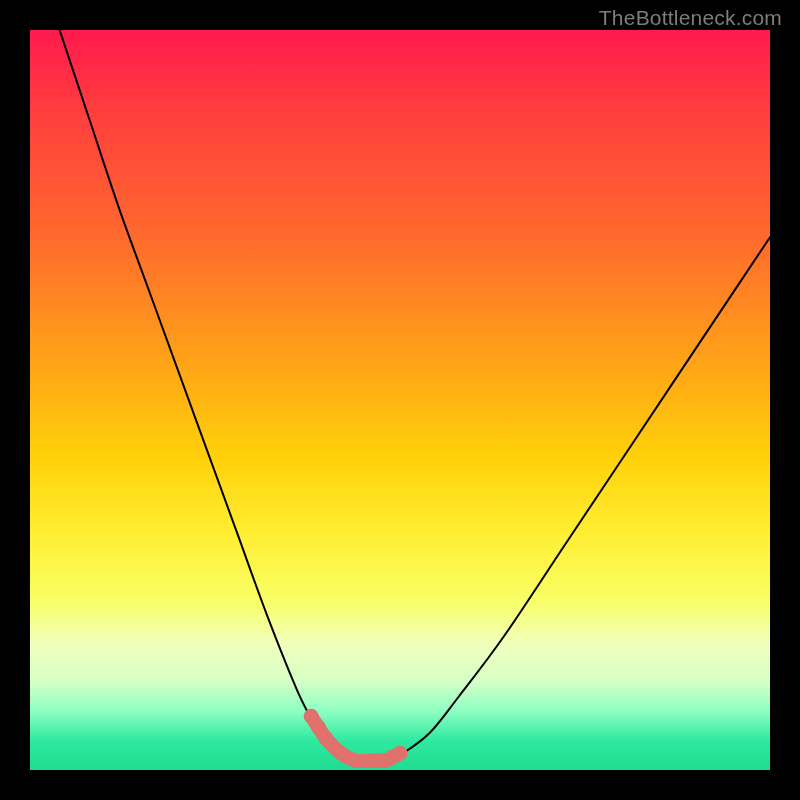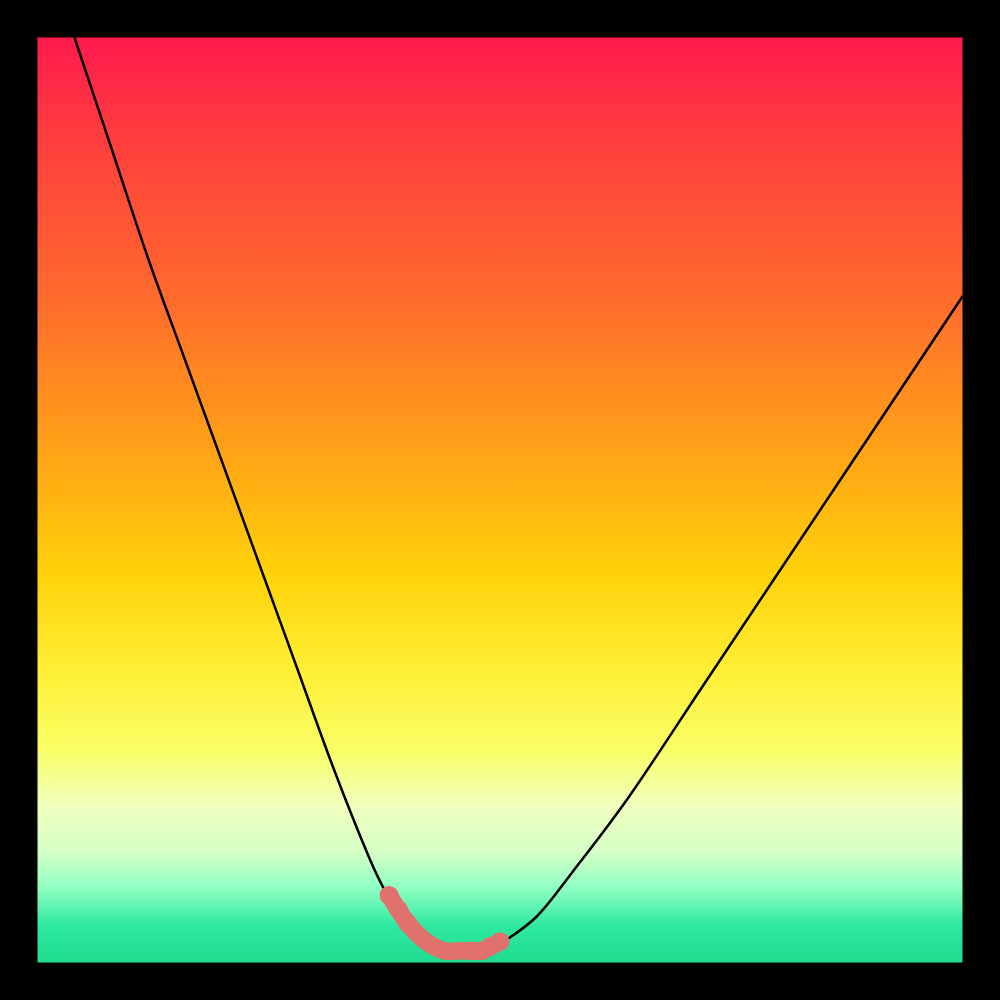--- a/index.html
+++ b/index.html
@@ -68,20 +68,21 @@
     stroke-linejoin: round;
   }
   .marker-dot {
     fill: #e0716c;
   }
 </style>
 </head>
 <body>
 
 <div class="frame">
+  <div class="watermark">TheBottleneck.com</div>
 
   <div class="plot-area">
     <svg class="curve" viewBox="0 0 740 740" preserveAspectRatio="none">
       <path id="main-curve" class="curve-path" d="M 29.6 0 C 34.53333333333333 14.799999999999992, 49.333333333333336 59.199999999999946, 59.2 88.79999999999995 C 69.06666666666666 118.39999999999996, 78.93333333333334 149.23333333333335, 88.8 177.60000000000002 C 98.66666666666666 205.9666666666667, 108.53333333333333 231.86666666666667, 118.4 259 C 128.26666666666668 286.1333333333333, 138.13333333333333 313.26666666666665, 148 340.4 C 157.86666666666667 367.5333333333333, 167.73333333333332 394.6666666666667, 177.6 421.8 C 187.46666666666667 448.93333333333334, 197.33333333333334 476.06666666666666, 207.20000000000002 503.2 C 217.0666666666667 530.3333333333334, 226.93333333333334 558.7, 236.8 584.6 C 246.66666666666669 610.5, 259 641.3333333333334, 266.4 658.6 C 273.79999999999995 675.8666666666667, 276.26666666666665 679.5666666666667, 281.2 688.2 C 286.1333333333333 696.8333333333334, 291.06666666666666 704.2333333333333, 296 710.4 C 300.93333333333334 716.5666666666666, 305.8666666666667 721.5, 310.8 725.2 C 315.73333333333335 728.9000000000001, 320.6666666666667 731.3666666666667, 325.6 732.6 C 330.53333333333336 733.8333333333334, 335.4666666666667 732.6, 340.40000000000003 732.6 C 345.33333333333337 732.6, 350.26666666666665 733.8333333333334, 355.2 732.6 C 360.1333333333333 731.3666666666667, 362.6 730.1333333333334, 370 725.2 C 377.4 720.2666666666667, 389.73333333333335 712.8666666666667, 399.6 703 C 409.4666666666667 693.1333333333333, 416.8666666666667 682.0333333333333, 429.2 666 C 441.5333333333333 649.9666666666667, 456.33333333333337 631.4666666666666, 473.6 606.8 C 490.8666666666667 582.1333333333333, 513.0666666666666 547.6, 532.8 518 C 552.5333333333333 488.4, 572.2666666666667 458.8, 592 429.2 C 611.7333333333333 399.59999999999997, 631.4666666666667 370, 651.2 340.4 C 670.9333333333334 310.79999999999995, 695.6 273.79999999999995, 710.4 251.59999999999997 C 725.1999999999999 229.39999999999998, 735.0666666666666 214.60000000000002, 740 207.20000000000005"></path>
       <path id="valley-marker" class="marker-path" d="M 281.2 686.2 C 283.66666666666663 689.9000000000001, 291.06666666666666 702.2333333333333, 296 708.4 C 300.93333333333334 714.5666666666666, 305.8666666666667 719.5, 310.8 723.2 C 315.73333333333335 726.9000000000001, 320.6666666666667 729.3666666666667, 325.6 730.6 C 330.53333333333336 731.8333333333334, 335.4666666666667 730.6, 340.40000000000003 730.6 C 345.33333333333337 730.6, 350.26666666666665 731.8333333333334, 355.2 730.6 C 360.1333333333333 729.3666666666667, 367.5333333333333 724.4333333333334, 370 723.2"></path>
       <g id="valley-dots">
           <circle cx="281.2" cy="686.2" r="7.5" class="marker-dot"></circle>
           <circle cx="288.6" cy="697.3" r="7.5" class="marker-dot"></circle>
           <circle cx="296" cy="708.4" r="7.5" class="marker-dot"></circle>
           <circle cx="347.79999999999995" cy="730.6" r="7.5" class="marker-dot"></circle>

